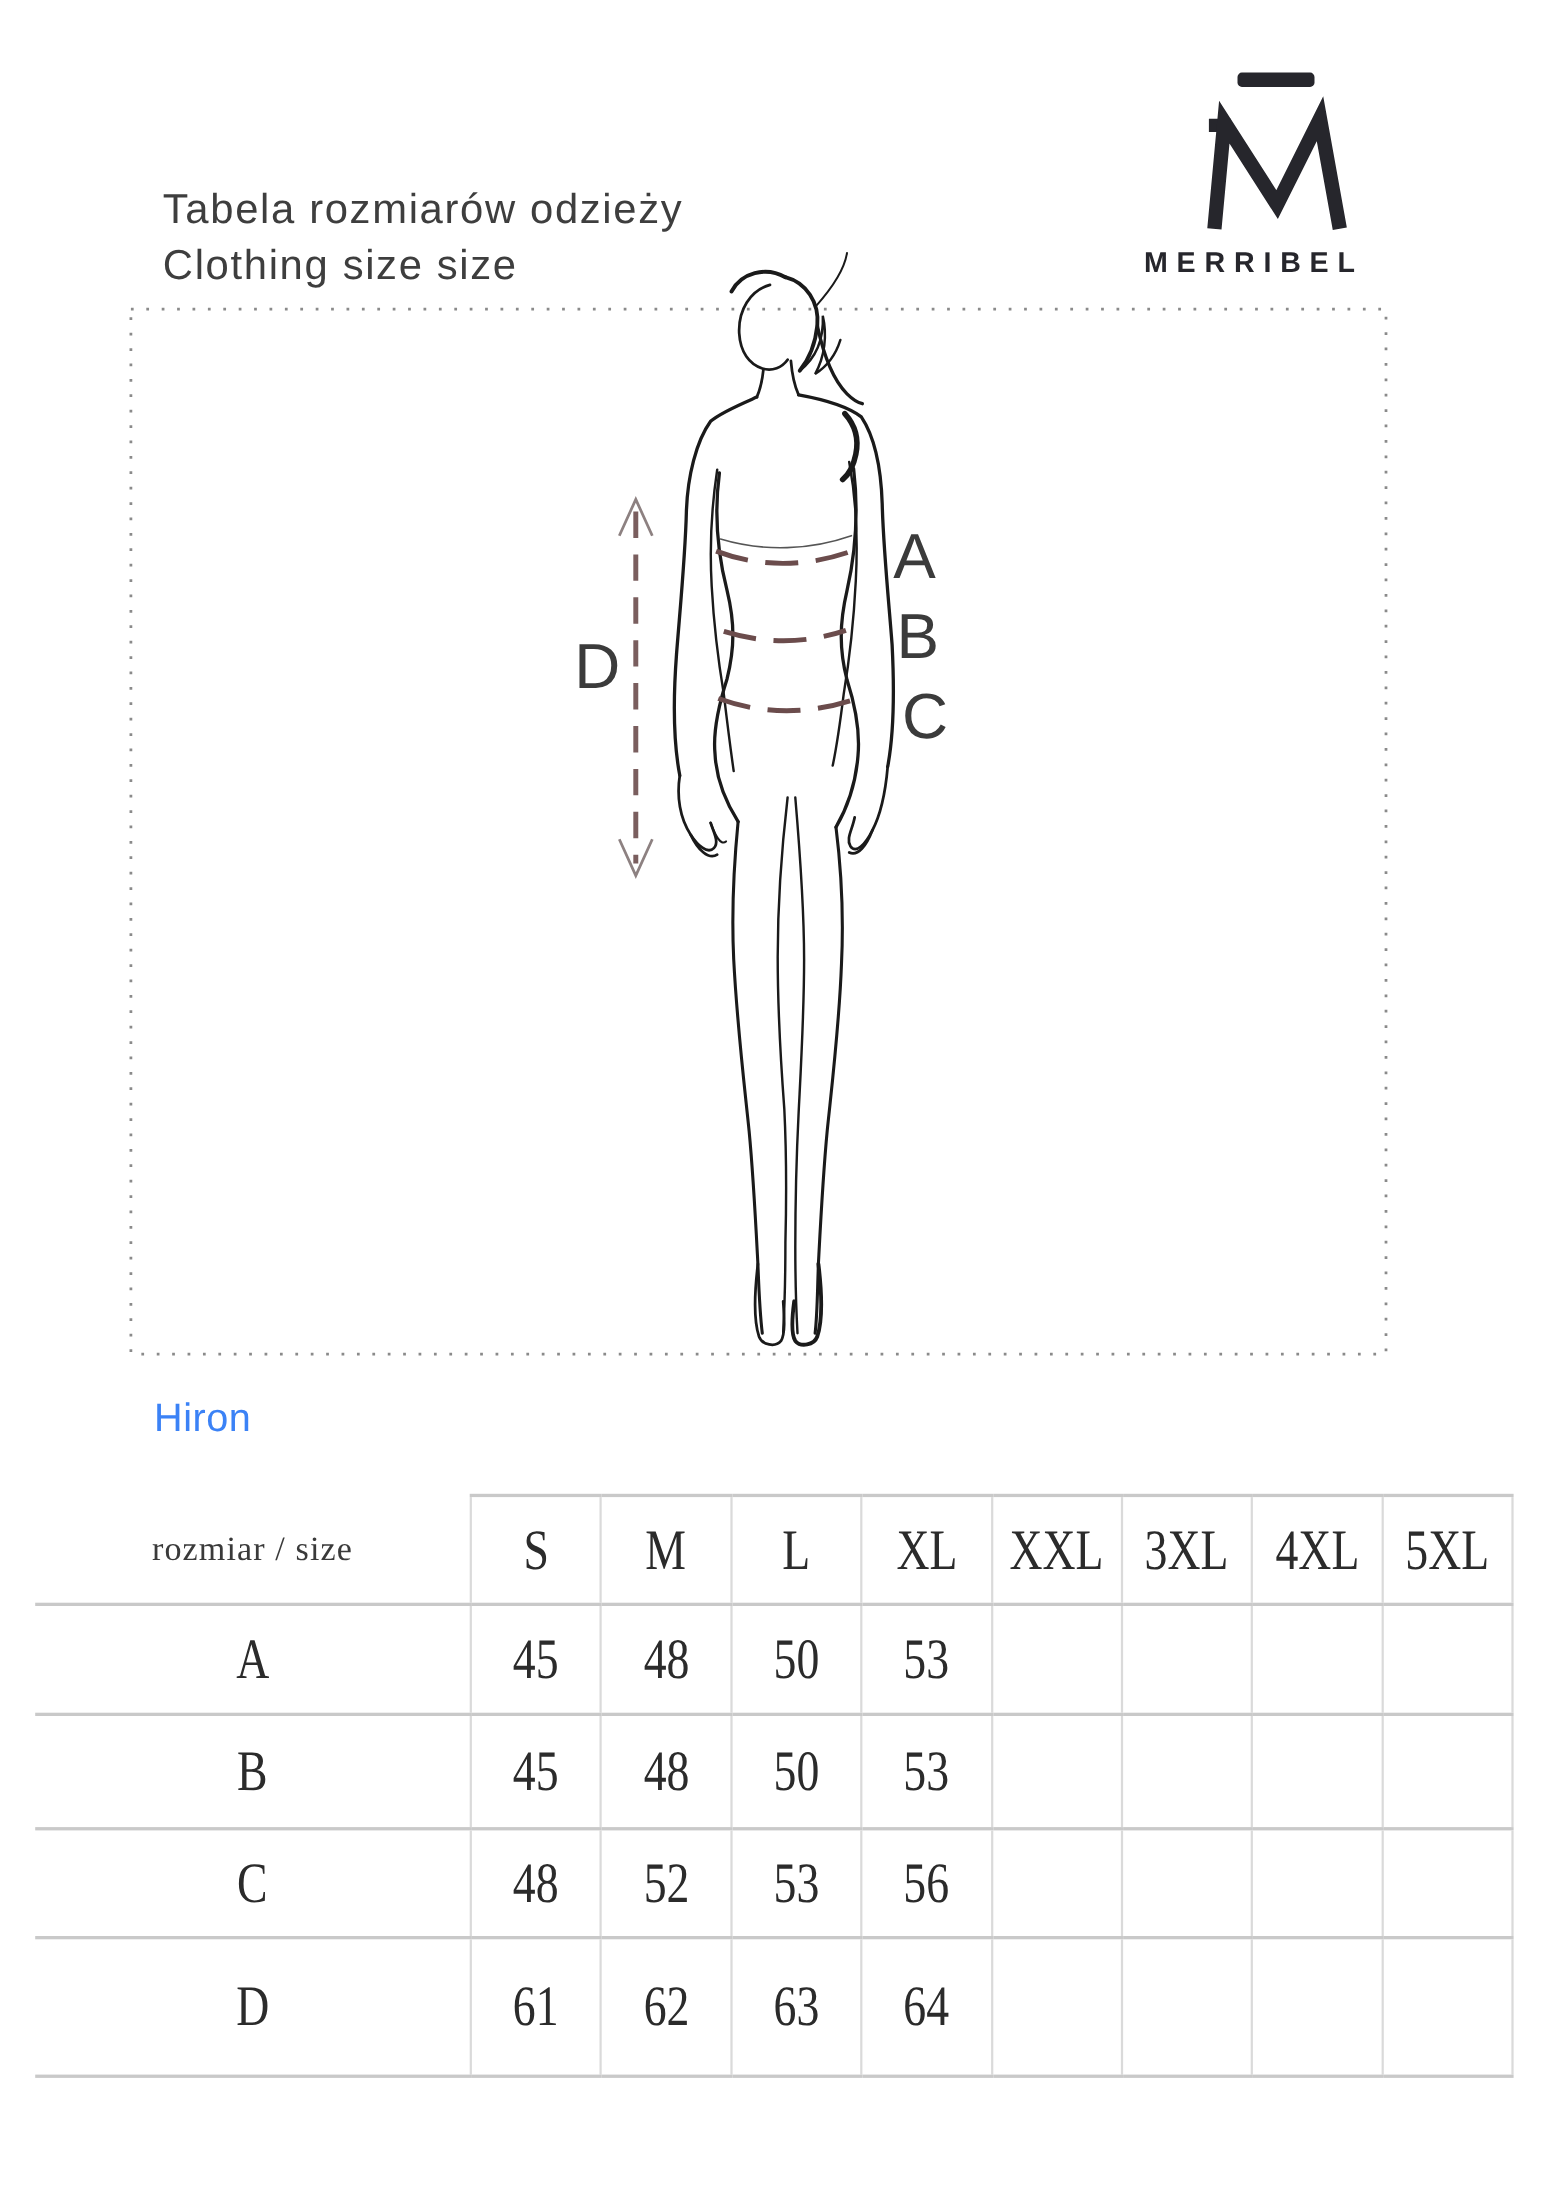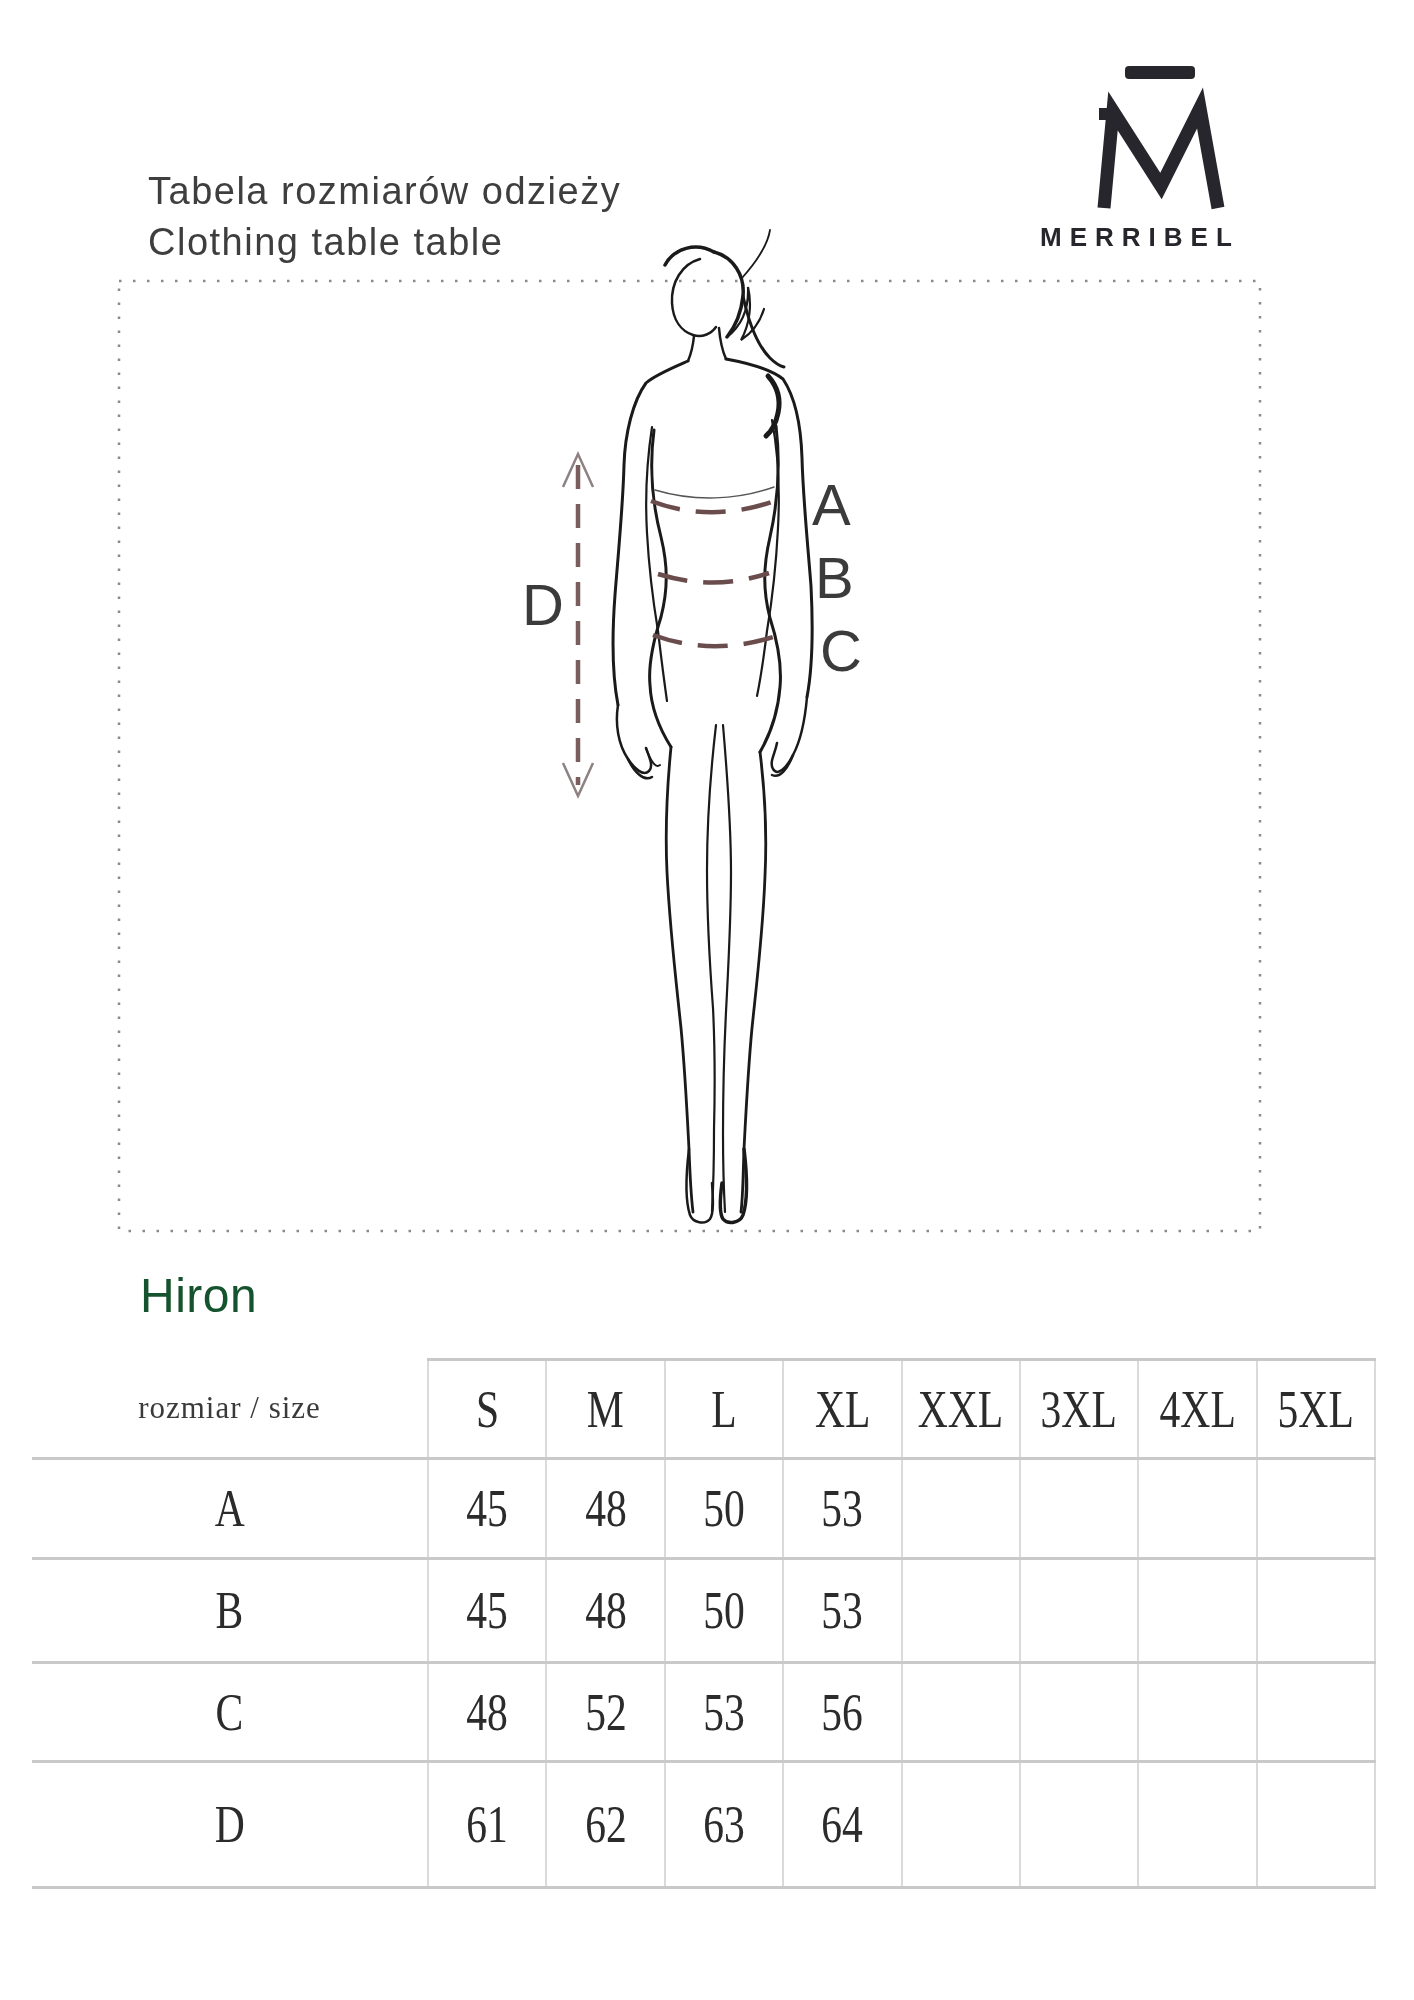--- a/index.html
+++ b/index.html
@@ -19,21 +19,21 @@
   .brand-name {
     font-size:26px; font-weight:600; letter-spacing:8px;
     color:#26262c; margin-top:2px; white-space:nowrap;
   }
   
   .diagram-svg { position:absolute; left:0; top:0; pointer-events:none; }
   .measure-label { font-size:58px; font-weight:300; fill:#3b3b3b; }
   
   .product-name {
     position:absolute; left:140px; top:1240px;
-    font-size:48px; font-weight:500; color:#14532d; letter-spacing:0.5px;text-align:center;
+    font-size:36px; font-weight:500; color:#3b82f6; letter-spacing:0.5px;text-align:center;
   }
   .size-table {
     position:absolute; left:32px; top:1330px;
     border-collapse:collapse; table-layout:fixed; width:1343px;
   }
   .size-table th, .size-table td {
     border-top:3px solid #c9c9c9; border-bottom:3px solid #c9c9c9;
     border-left:2px solid #dadada; border-right:2px solid #dadada;
     text-align:center; vertical-align:middle; padding:0;
     font-weight:300; color:#2b2b2b; font-size:52px; overflow:hidden;font-family:Liberation Serif, serif;
@@ -45,21 +45,21 @@
   }
   .cnd { display:inline-block; transform:scaleX(0.8); transform-origin:50% 50%; }
 </style>
 </head>
 <body>
 
 <div class="page">
 
   <div class="title-block">
     <div>Tabela rozmiarów odzieży</div>
-    <div>Clothing table table</div>
+    <div>Clothing size size</div>
   </div>
 
   <div class="logo">
     <svg width="240" height="160" viewBox="0 0 240 160">
       <rect x="85" y="10" width="70" height="13" rx="4" fill="#26262c"></rect>
       <path d="M59 58 L79 58" stroke="#26262c" stroke-width="12" fill="none"></path>
       <path d="M64 152 L73 55 L121 130 L160 52 L178 152" fill="none" stroke="#26262c" stroke-width="13" stroke-linecap="butt" stroke-linejoin="miter" stroke-miterlimit="12"></path>
     </svg>
     <div class="brand-name">MERRIBEL</div>
   </div>

